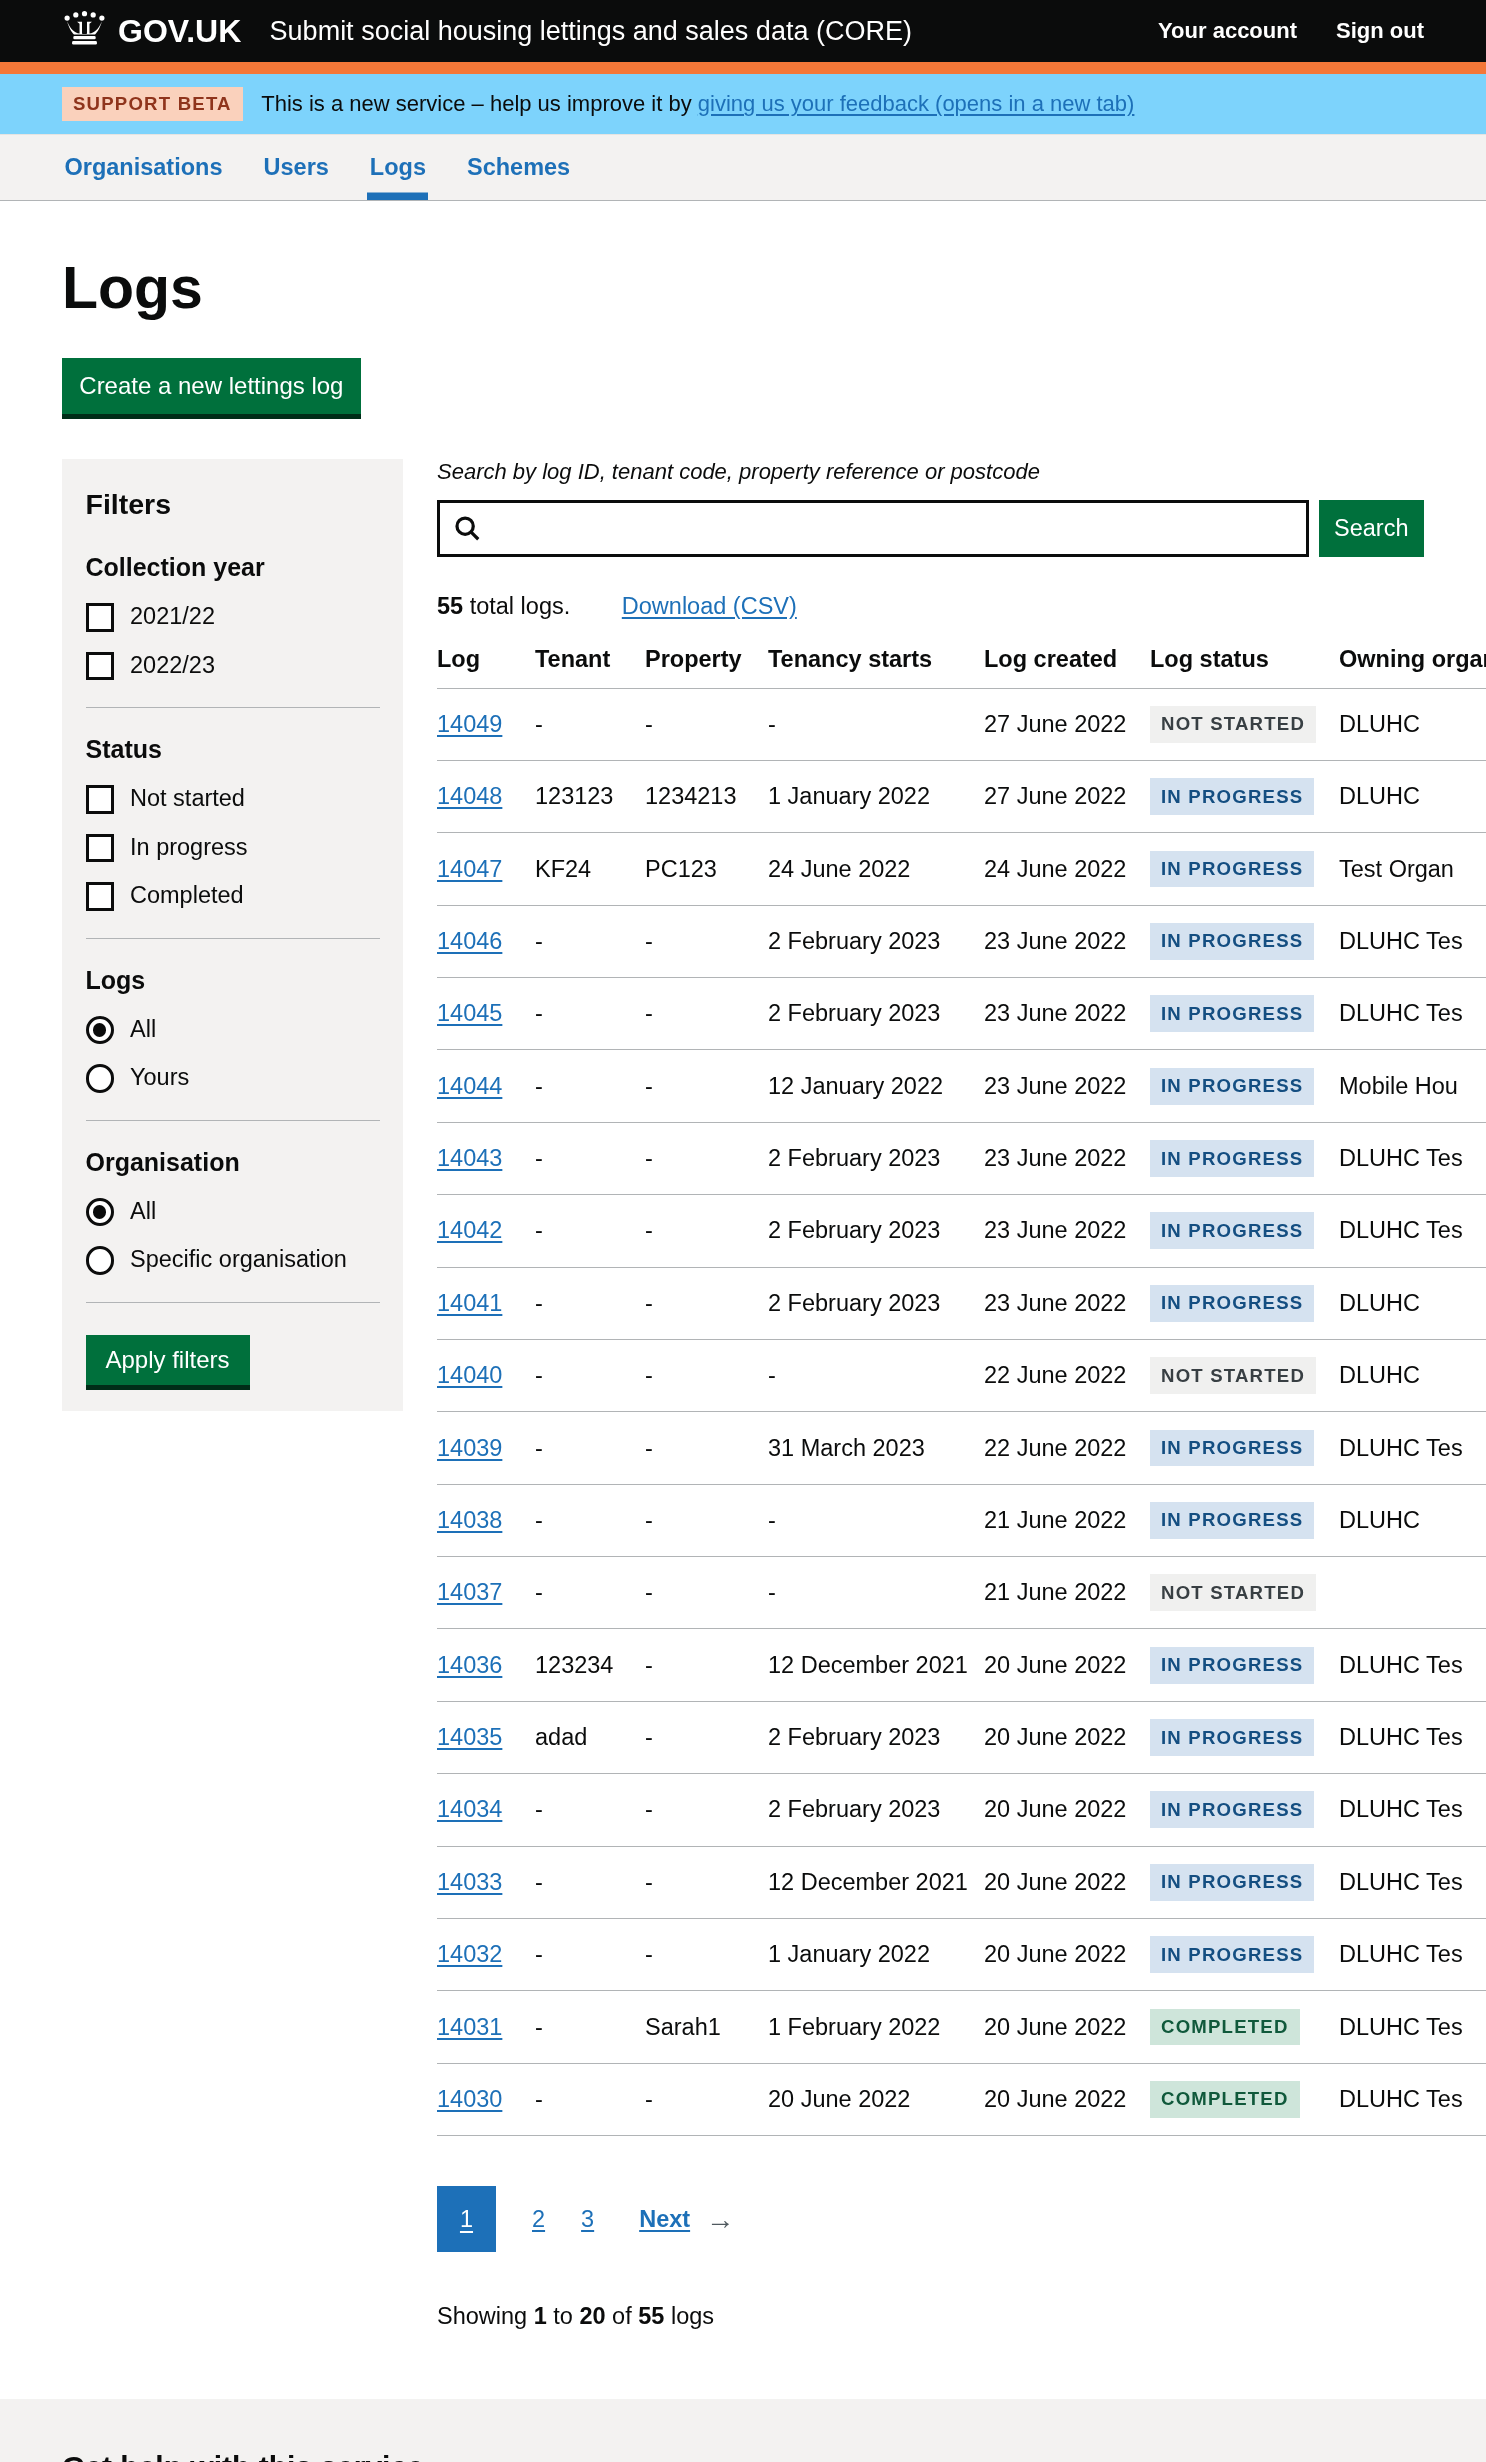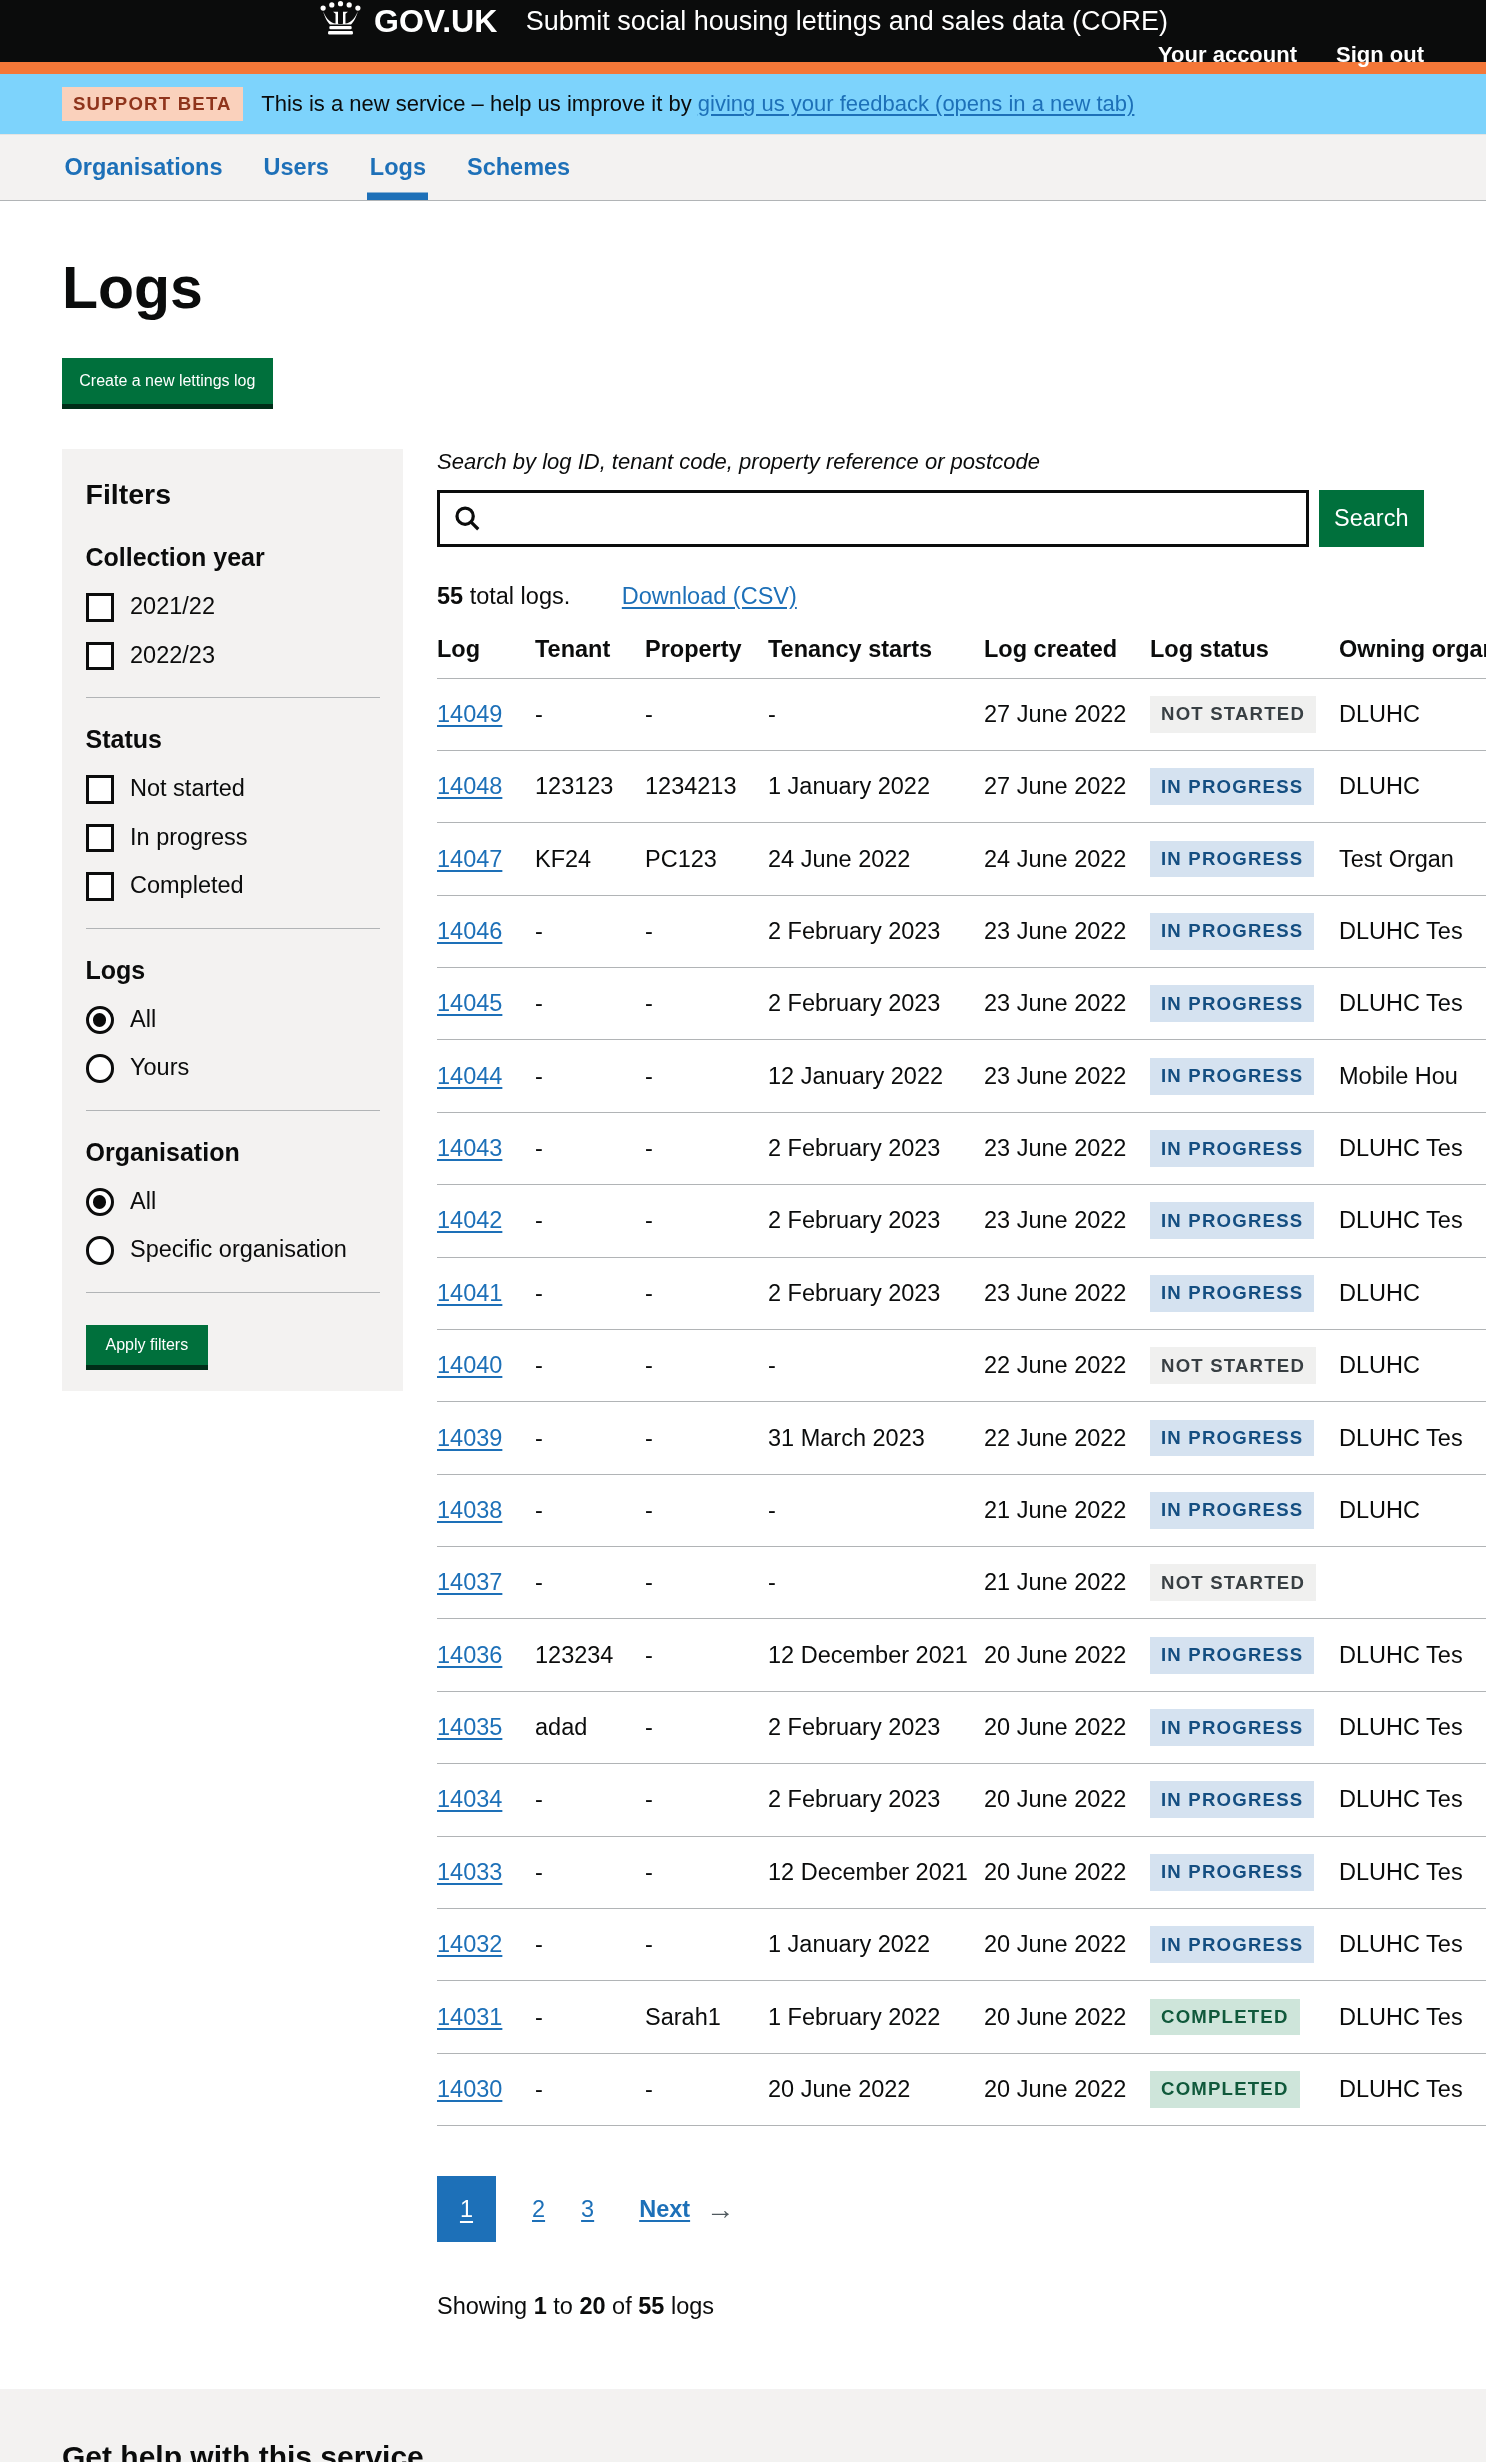--- a/index.html
+++ b/index.html
@@ -7,21 +7,21 @@
   body {
     width: 1486px; min-height: 2462px; background: #fff; color: #0b0c0c;
     font-family: "Liberation Sans", sans-serif; font-size: 23.5px;
     overflow-x: hidden; position: relative;
   }
   a { color: #1d70b8; text-decoration: underline; text-underline-offset: 3.1px; cursor: pointer; }
 
   
   .govuk-header {
     background: #0b0c0c; height: 74px; border-bottom: 12.4px solid #f47738;
-    display: flex; align-items: center; padding: 0 62px; color: #fff; flex-direction: column;
+    display: flex; align-items: center; padding: 0 62px; color: #fff;
   }
   .header-left { display: flex; align-items: center; gap: 11px; }
   .logotype { font-size: 32px; font-weight: bold; color: #fff; text-decoration: none; letter-spacing: 0; }
   .service-name { font-size: 27px; color: #fff; text-decoration: none; margin-left: 17.3px; font-weight: 400; }
   .header-links { margin-left: auto; display: flex; gap: 39px; }
   .header-links a { color: #fff; font-weight: bold; font-size: 22px; text-decoration: none; }
 
   
   .phase-banner {
     padding: 13px 62px; background: #7dd3fc; display: flex; align-items: center;
@@ -43,21 +43,21 @@
     display: inline-flex; align-items: center; font-weight: bold; font-size: 23.5px;
     color: #1d70b8; text-decoration: none; padding: 0 2.5px;
   }
   .nav-item.active { box-shadow: inset 0 -7.4px 0 #1d70b8; }
 
   
   main { padding: 0 62px; }
   h1.page-title { font-size: 59px; font-weight: bold; margin-top: 53px; }
   .btn {
     display: inline-block; background: #00703c; color: #fff; border: none;
-    font-size: 16px; font-family: inherit; padding: 13.6px 17.3px;
+    font-size: 24px; font-family: inherit; padding: 13.6px 17.3px;
     box-shadow: 0 5px 0 #002d18; cursor: pointer;
   }
   .create-btn { margin-top: 36px; }
 
   .layout { display: flex; gap: 34px; margin-top: 45px; }
 
   
   .filters {
     width: 341px; flex: 0 0 341px; background: #f3f2f1; padding: 26px 23.5px;
     align-self: flex-start;

